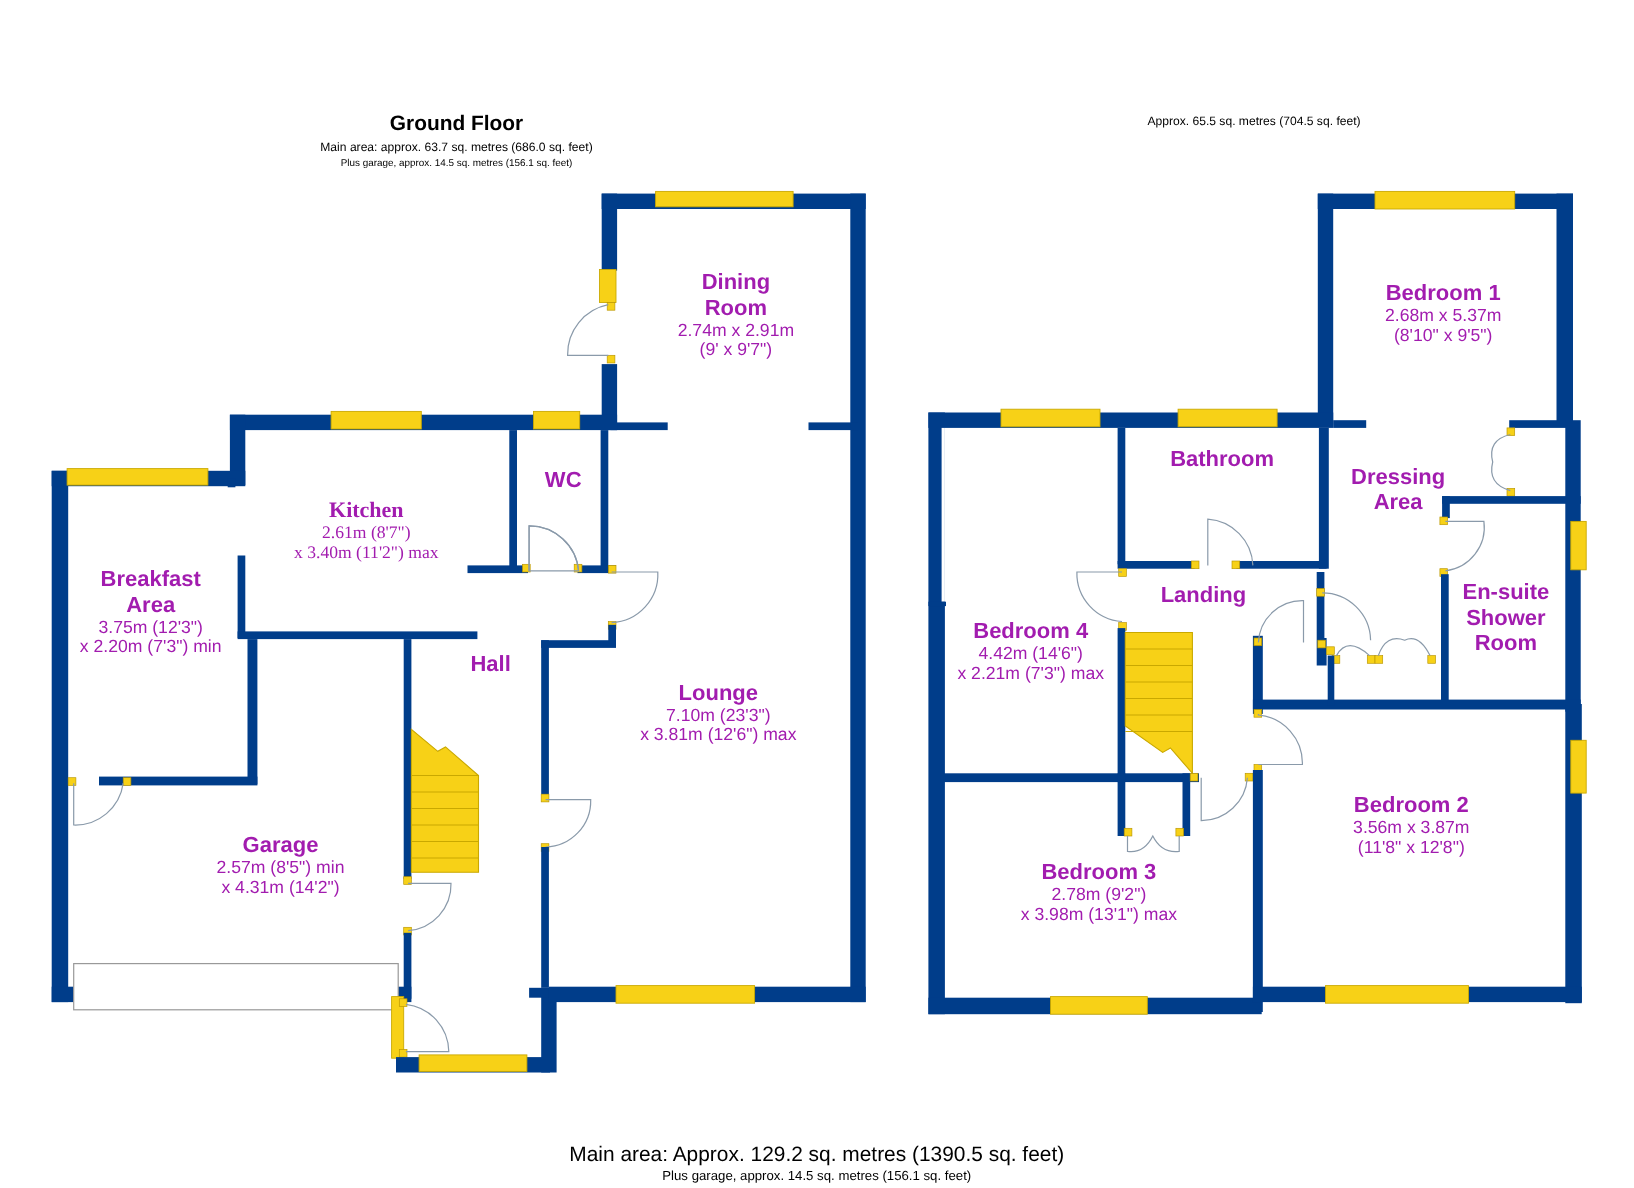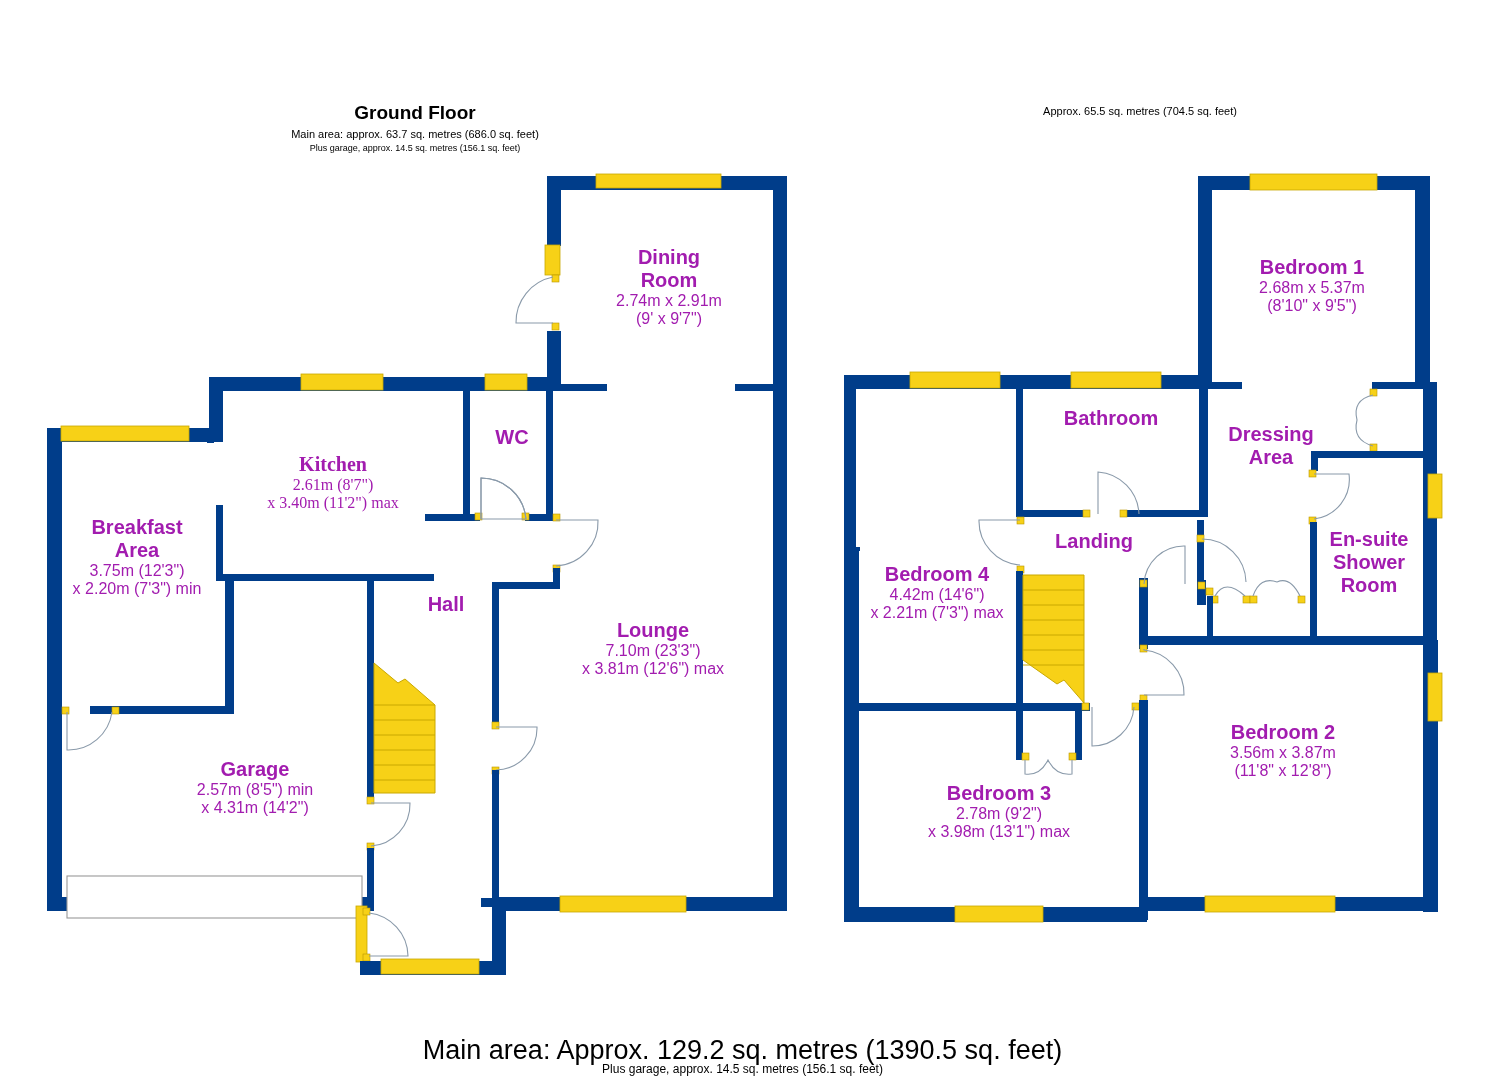--- a/index.html
+++ b/index.html
@@ -6,21 +6,21 @@
   body{width:1485px;height:1080px;position:relative;overflow:hidden;font-family:"Liberation Sans",sans-serif;}
   svg{position:absolute;left:0;top:0;}
   .hdr{position:absolute;text-align:center;color:#000;}
   .hdr .t{font-weight:bold;font-size:19px;line-height:26px;}
   .hdr .s{font-size:11px;line-height:17px;}
   .hdr .xs{font-size:9px;line-height:11px;}
   .room{position:absolute;text-align:center;color:#a21caf;transform:translateX(-50%);white-space:nowrap;}
   .room .n{font-weight:bold;font-size:20px;line-height:23px;}
   .room .d{font-size:16px;line-height:18px;}
   .foot{position:absolute;left:0;width:1485px;text-align:center;color:#000;}
-  .foot .m{font-size:27px;line-height:24px;}
+  .foot .m{font-size:19px;line-height:24px;}
   .foot .p{font-size:12px;line-height:14px;}
 </style>
 </head>
 <body>
 
 <svg width="1485" height="1080" viewBox="0 0 1485 1080">
   <defs>
     <style>
       .w{fill:#003d8a;}
       .win{fill:#f7d117;stroke:#c9a800;stroke-width:0.8;}

